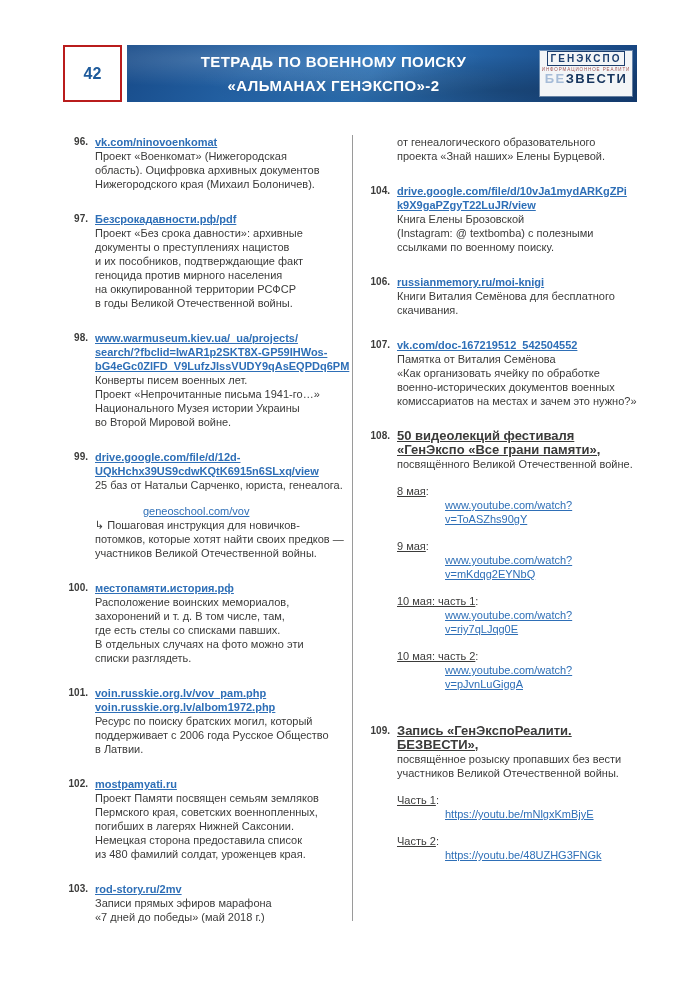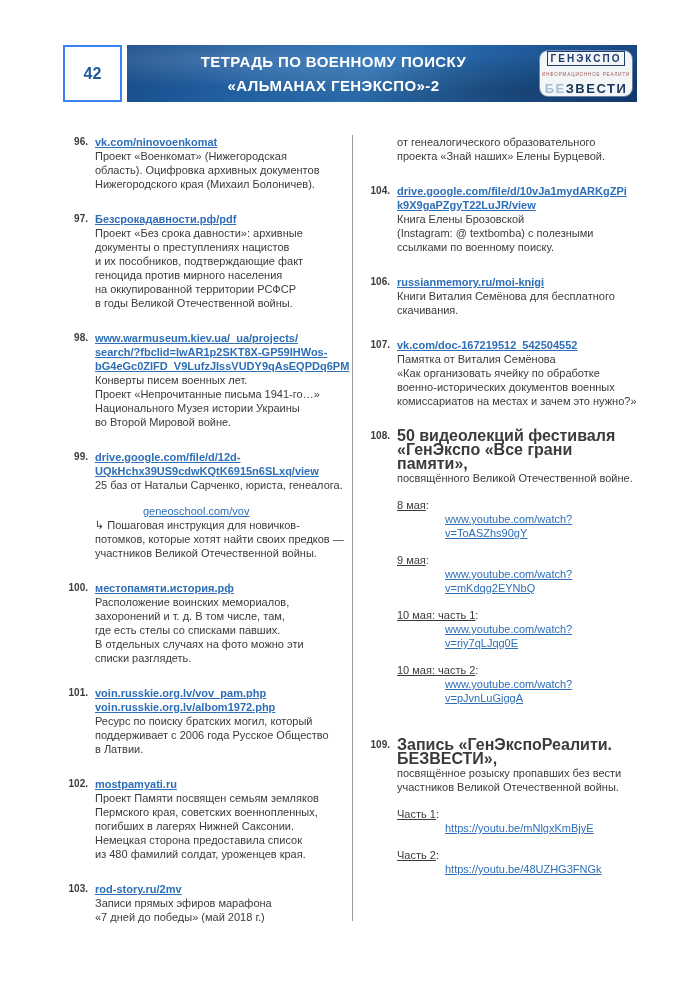--- a/index.html
+++ b/index.html
@@ -7,39 +7,39 @@
     width:700px; height:990px;
     font-family:"Liberation Sans","DejaVu Sans",sans-serif;
     color:#3b3b3a;
   }
   .page { position:relative; width:700px; height:990px; overflow:hidden; background:#fff; }
 
   
   header { display:flex; margin:45px 63px 0 63px; height:57px; }
   .pagenum-box {
     width:59px; box-sizing:border-box; margin-right:5px;
-    border:2px solid #3b82f6; background:#fff;
+    border:2px solid #b91c1c; background:#fff;
     display:flex; align-items:center; justify-content:center;
     font-weight:bold; font-size:16px; color:#1d5a9b;
   }
   .banner {
     flex:1; display:flex; align-items:center; padding-right:5px;
     background:
       radial-gradient(ellipse at 18% 25%, rgba(255,255,255,0.16), transparent 45%),
       radial-gradient(ellipse at 75% 80%, rgba(0,0,0,0.22), transparent 55%),
       radial-gradient(ellipse at 45% 60%, rgba(255,255,255,0.08), transparent 40%),
       linear-gradient(125deg,#174a88 0%,#2d74ba 48%,#143f78 100%);
   }
   .banner-title {
     flex:1; text-align:center; color:#ffffff; font-weight:bold;
     font-size:15px; line-height:1.6; letter-spacing:0.4px;
   }
   .logo {
-    width:92px; height:45px; background:#f3f5f7; border-radius:8px;
-    display:flex; flex-direction:column; align-items:center; justify-content:space-between;
+    width:92px; height:45px; background:#f3f5f7; border-radius:0;
+    display:flex; flex-direction:column; align-items:center; justify-content:flex-start;
     box-shadow:0 0 0 1px rgba(255,255,255,0.35);
   }
   .logo-top {
     font-size:10px; color:#1c3e6e; letter-spacing:2px;
     border:1px solid #1c3e6e; padding:0 3px; font-weight:600; line-height:1.3;
   }
   .logo-sub { font-size:4.5px; color:#a05555; letter-spacing:0.9px; margin-top:1px; }
   .logo-main { font-size:13px; font-weight:bold; letter-spacing:1.5px; line-height:1.1; }
   .logo-main .lt { color:#a6bcd8; }
   .logo-main .dk { color:#17365f; }
@@ -56,21 +56,21 @@
     font-weight:bold; font-size:10px; line-height:14px; color:#3b3b3a;
   }
   .body { flex:1; min-width:0; }
   .link {
     color:#2e6fb7; font-weight:bold; text-decoration:underline;
     font-size:11px; line-height:14px; white-space:pre-line;
     overflow-wrap:anywhere; cursor:pointer;
   }
   .link.light { font-weight:normal;margin-left:48px; }
   .text { color:#3b3b3a; font-size:11px; line-height:14px; white-space:pre-line; }
-  .bold { color:#3b3b3a; font-weight:bold; font-size:16px; line-height:14px; white-space:pre-line; }
+  .bold { color:#3b3b3a; font-weight:bold; font-size:13px; line-height:14px; white-space:pre-line;text-decoration:underline; }
   .label { margin-top:13px; color:#3b3b3a; font-size:11px; line-height:14px; }
   .label .u { text-decoration:underline;margin-top:7px; }
   .gapper { height:12px; }
 </style>
 </head>
 <body>
 
 <div class="page">
   <header>
     <div class="pagenum-box">

